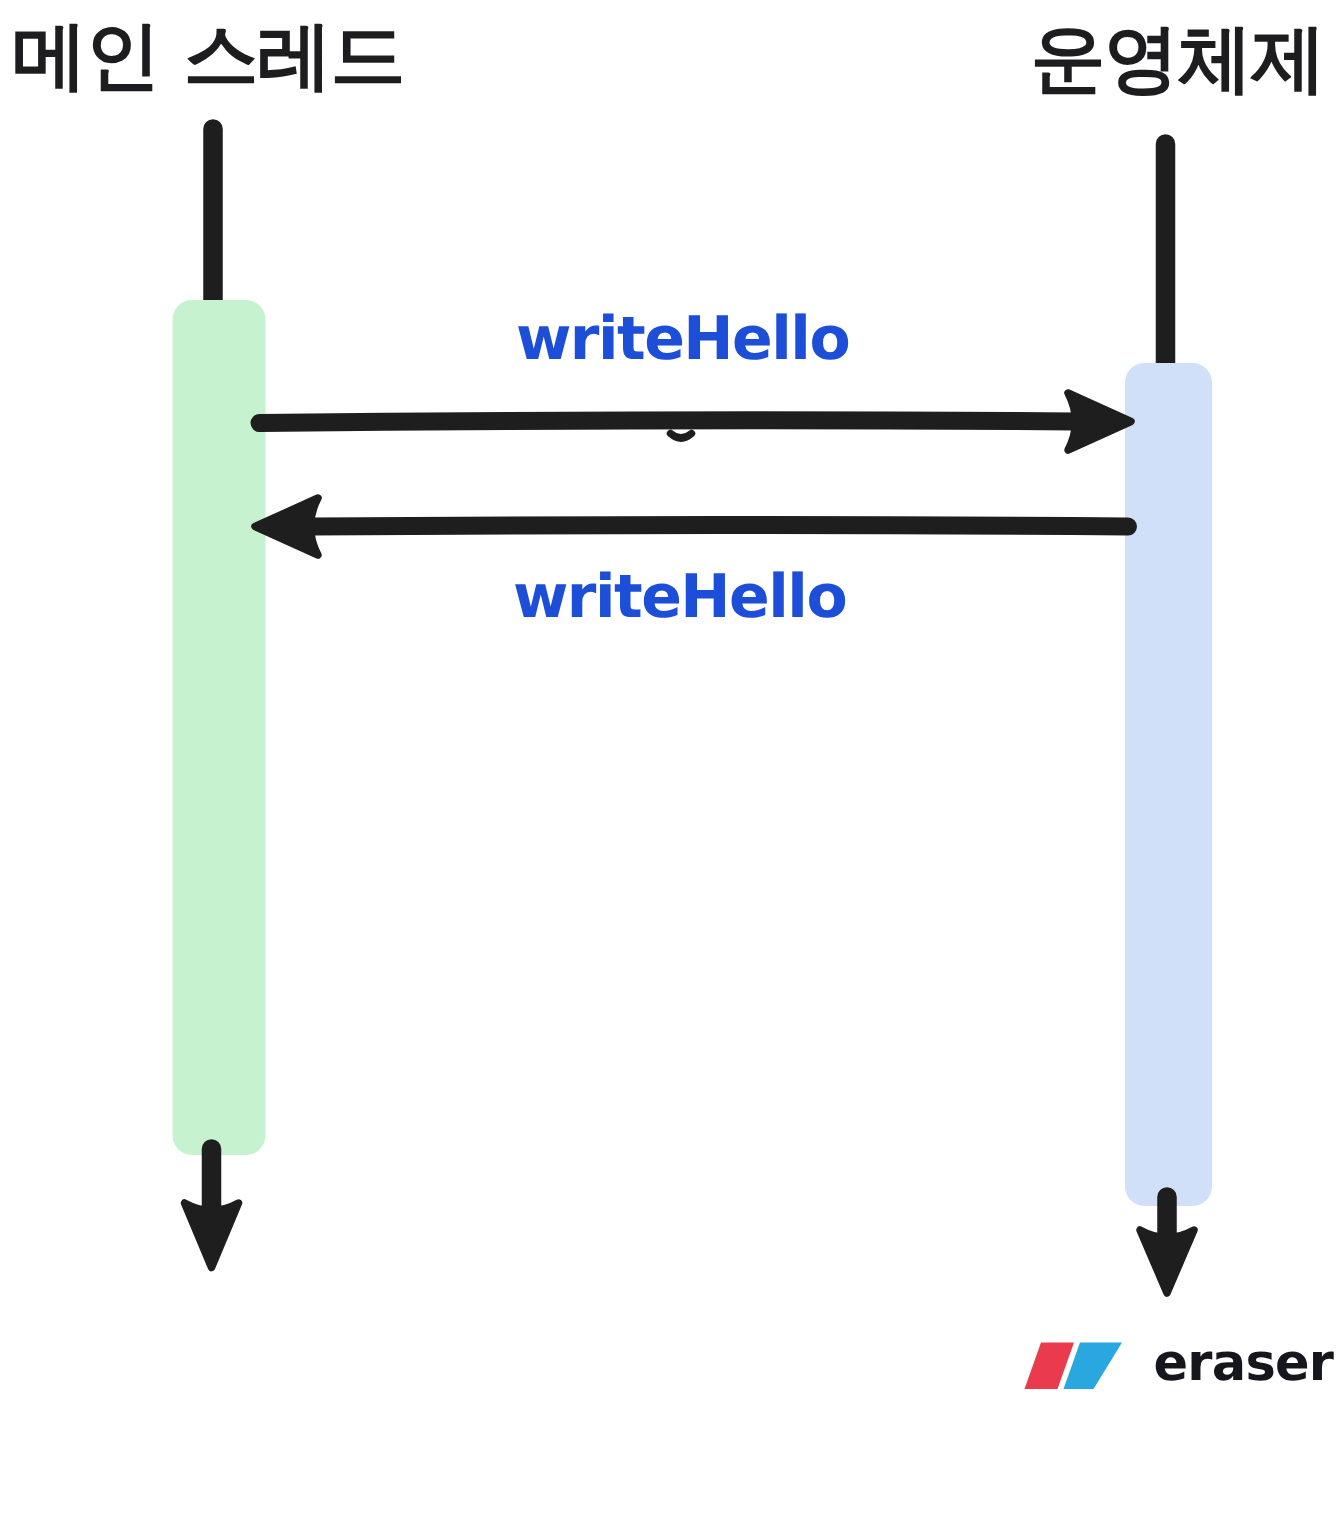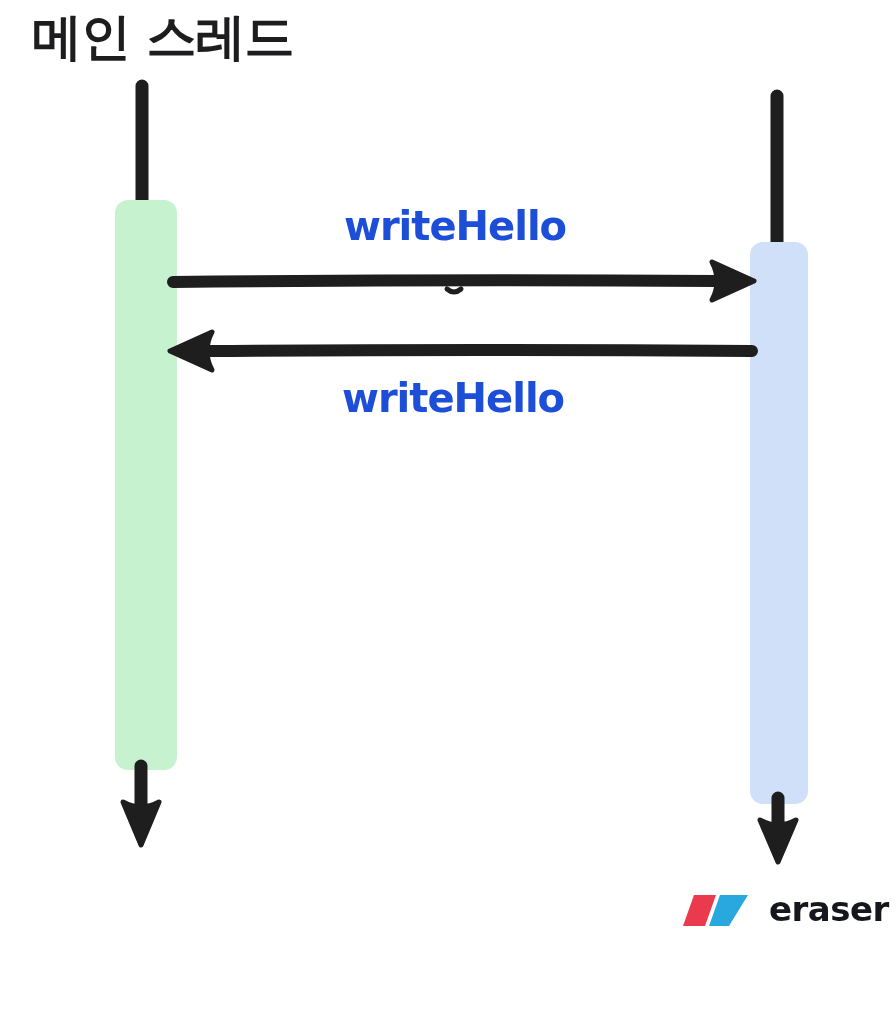--- a/index.html
+++ b/index.html
@@ -19,21 +19,21 @@
   }
   .participant-label {
     position: absolute;
     font-size: 50px;
     font-weight: 700;
     color: #1d1d1f;
     letter-spacing: -1px;
     white-space: nowrap;
     line-height: 1.1;
   }
-  .participant-label.left { left: 8px; top: 10px; margin-left: 24px; }
+  .participant-label.left { left: 8px; top: 10px; }
   .participant-label.right { right: 13px; top: 12px; }
   .message-label {
     position: absolute;
     width: 260px;
     text-align: center;
     font-size: 40px;
     font-weight: 700;
     color: #1d4ed8;
     letter-spacing: -1px;
     white-space: nowrap;
@@ -55,20 +55,21 @@
     line-height: 1;
   }
 </style>
 </head>
 <body>
 
 <div class="canvas">
 
   <div class="participant-label left">메인 스레드</div>
 
+  <div class="participant-label right">운영체제</div>
 
   <svg class="diagram-svg" viewBox="0 0 896 1015">
 
     <path d="M 142 86 L 142 202" fill="none" stroke-width="13" stroke-linecap="round" stroke="#1e1e1e"></path>
     <rect x="115" y="200" width="62" height="570" rx="13" fill="#c7f2d0"></rect>
     <path d="M 141 766 L 141 814" fill="none" stroke-width="13" stroke-linecap="round" stroke="#1e1e1e"></path>
     <path d="M 123 802 L 141 845 L 159 802 Q 141 812 123 802 Z" stroke-width="5" stroke-linejoin="round" stroke-linecap="round" fill="#1e1e1e" stroke="#1e1e1e"></path>
 
     <path d="M 777 96 L 777 246" fill="none" stroke-width="13" stroke-linecap="round" stroke="#1e1e1e"></path>
     <rect x="750" y="242" width="58" height="562" rx="13" fill="#cfe0f8"></rect>

